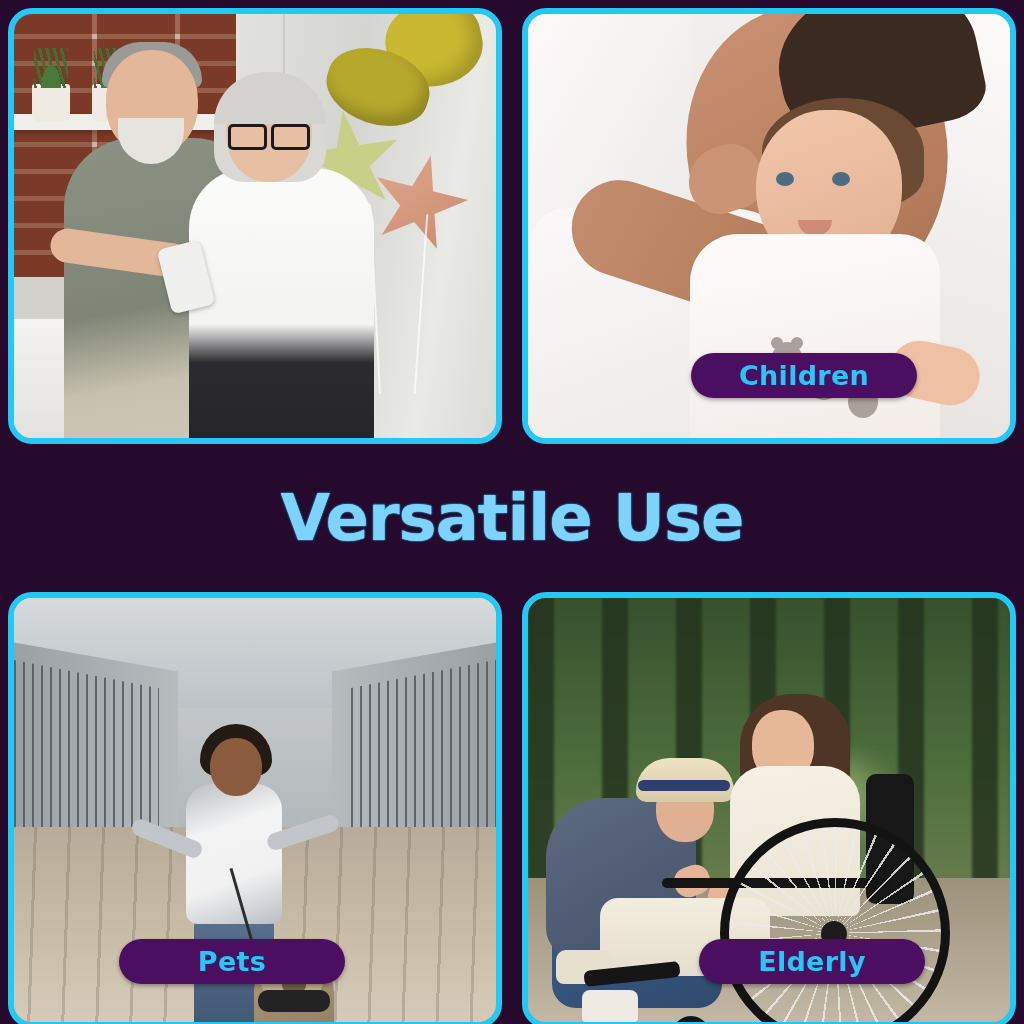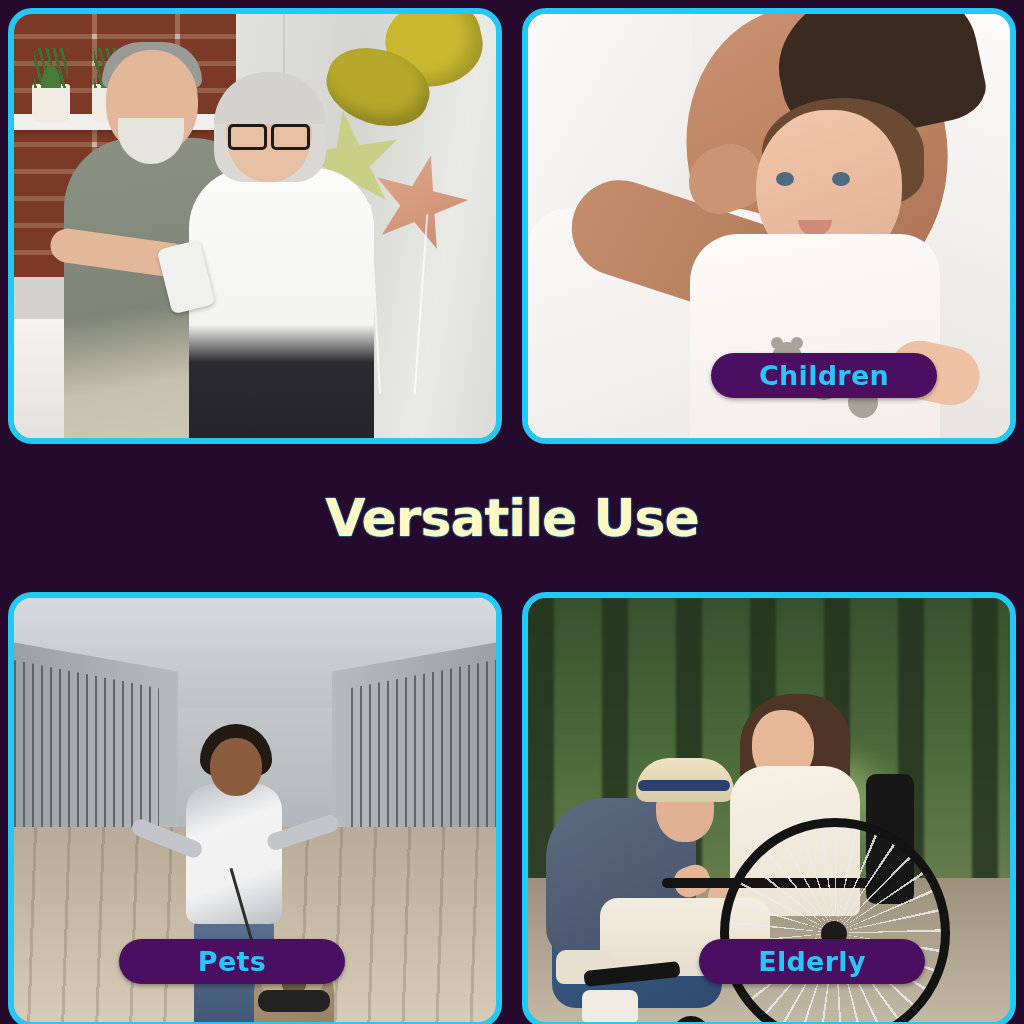--- a/index.html
+++ b/index.html
@@ -41,32 +41,32 @@
     border-radius:999px;
     text-align:center;
     color:#29c5f6;
     font-size:27px;
     font-weight:bold;
     letter-spacing:.3px;
     white-space:nowrap;
     box-shadow:0 2px 4px rgba(0,0,0,.35);
   }
   .card.tl .pill { left:222px; transform:translateX(-50%); }
-  .card.tr .pill { left:296px; transform:translateX(-50%); }
+  .card.tr .pill { left:276px; transform:translateX(-50%); }
   .card.bl .pill { left:218px; transform:translateX(-50%); bottom:38px; }
   .card.br .pill { left:284px; transform:translateX(-50%); bottom:38px; }
 
   
   .title-row {
     grid-column:1 / span 2;
     display:flex; align-items:center; justify-content:center;
   }
   .title {
-    color:#fef9c3;
-    font-size:52px;
+    color:#7dd3fc;
+    font-size:64px;
     font-weight:bold;
     letter-spacing:-1px;
     line-height:1;
     text-shadow:0 0 1px #29c5f6, 0 0 2px #29c5f6;
   }
 
   
   .s1 { background:linear-gradient(180deg,#d9d8d3 0%,#cfcec9 100%); }
   .s1 .brick {
     position:absolute; left:0; top:0; width:46%; height:62%;

